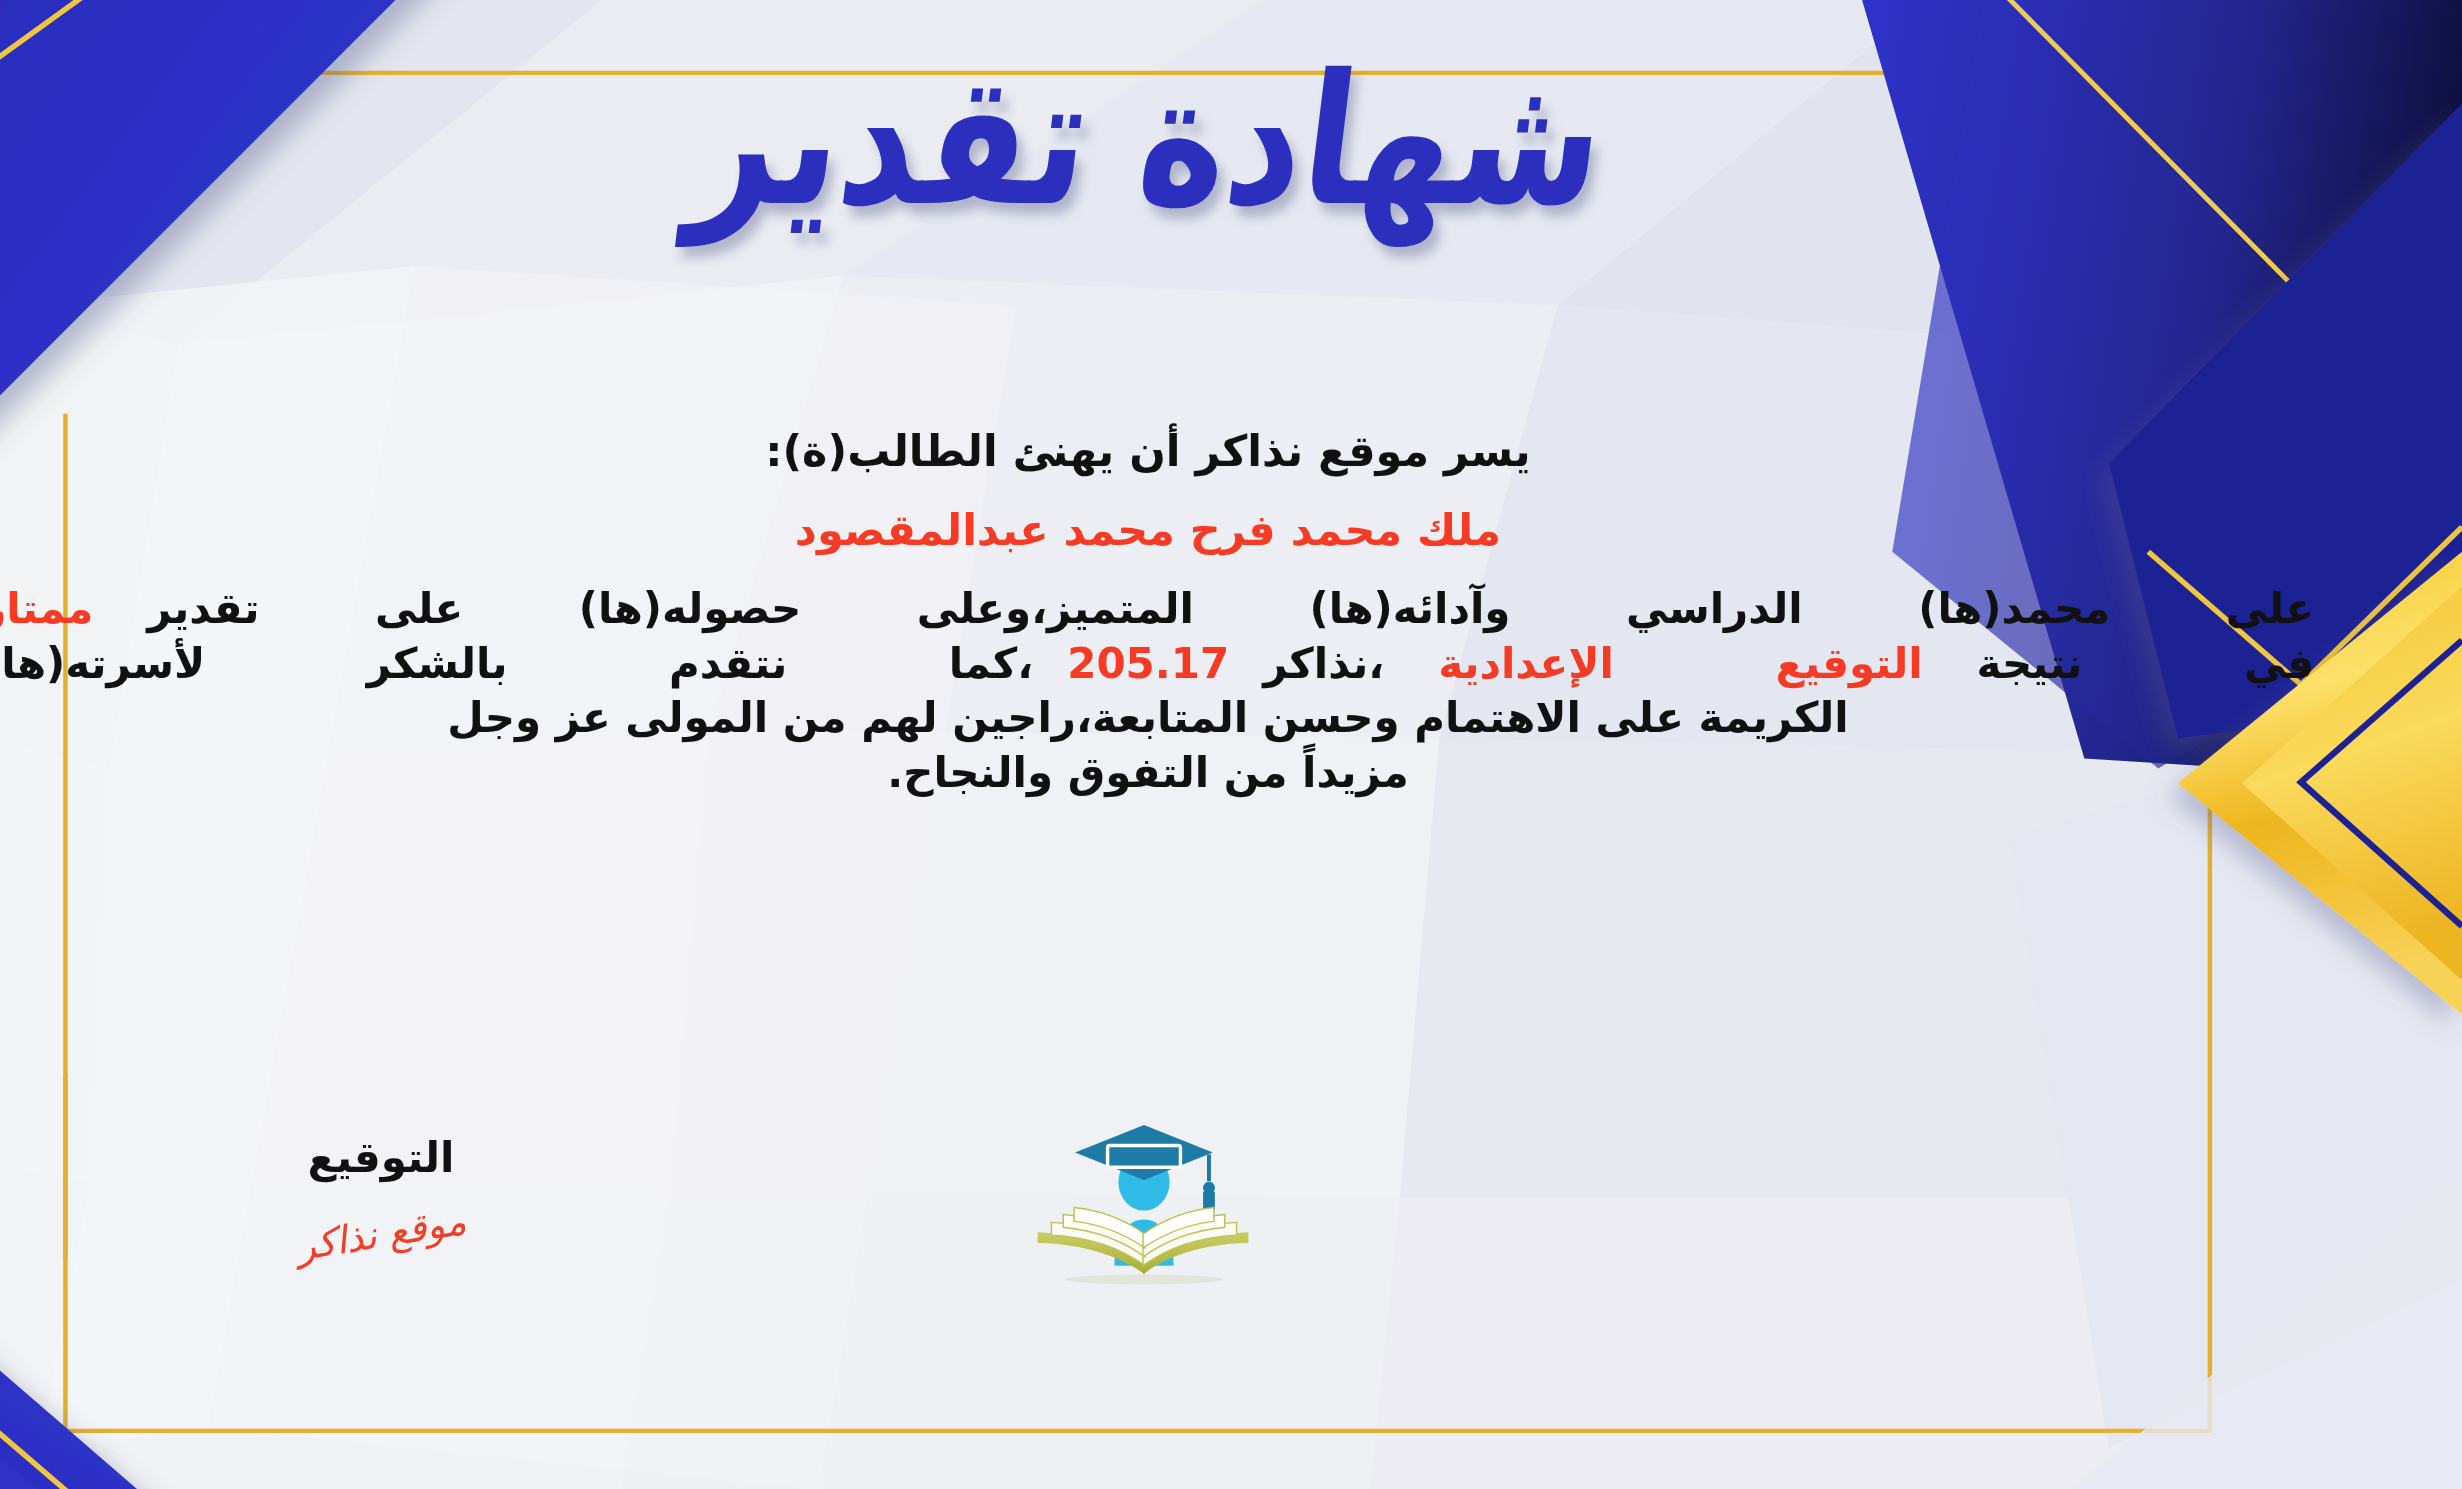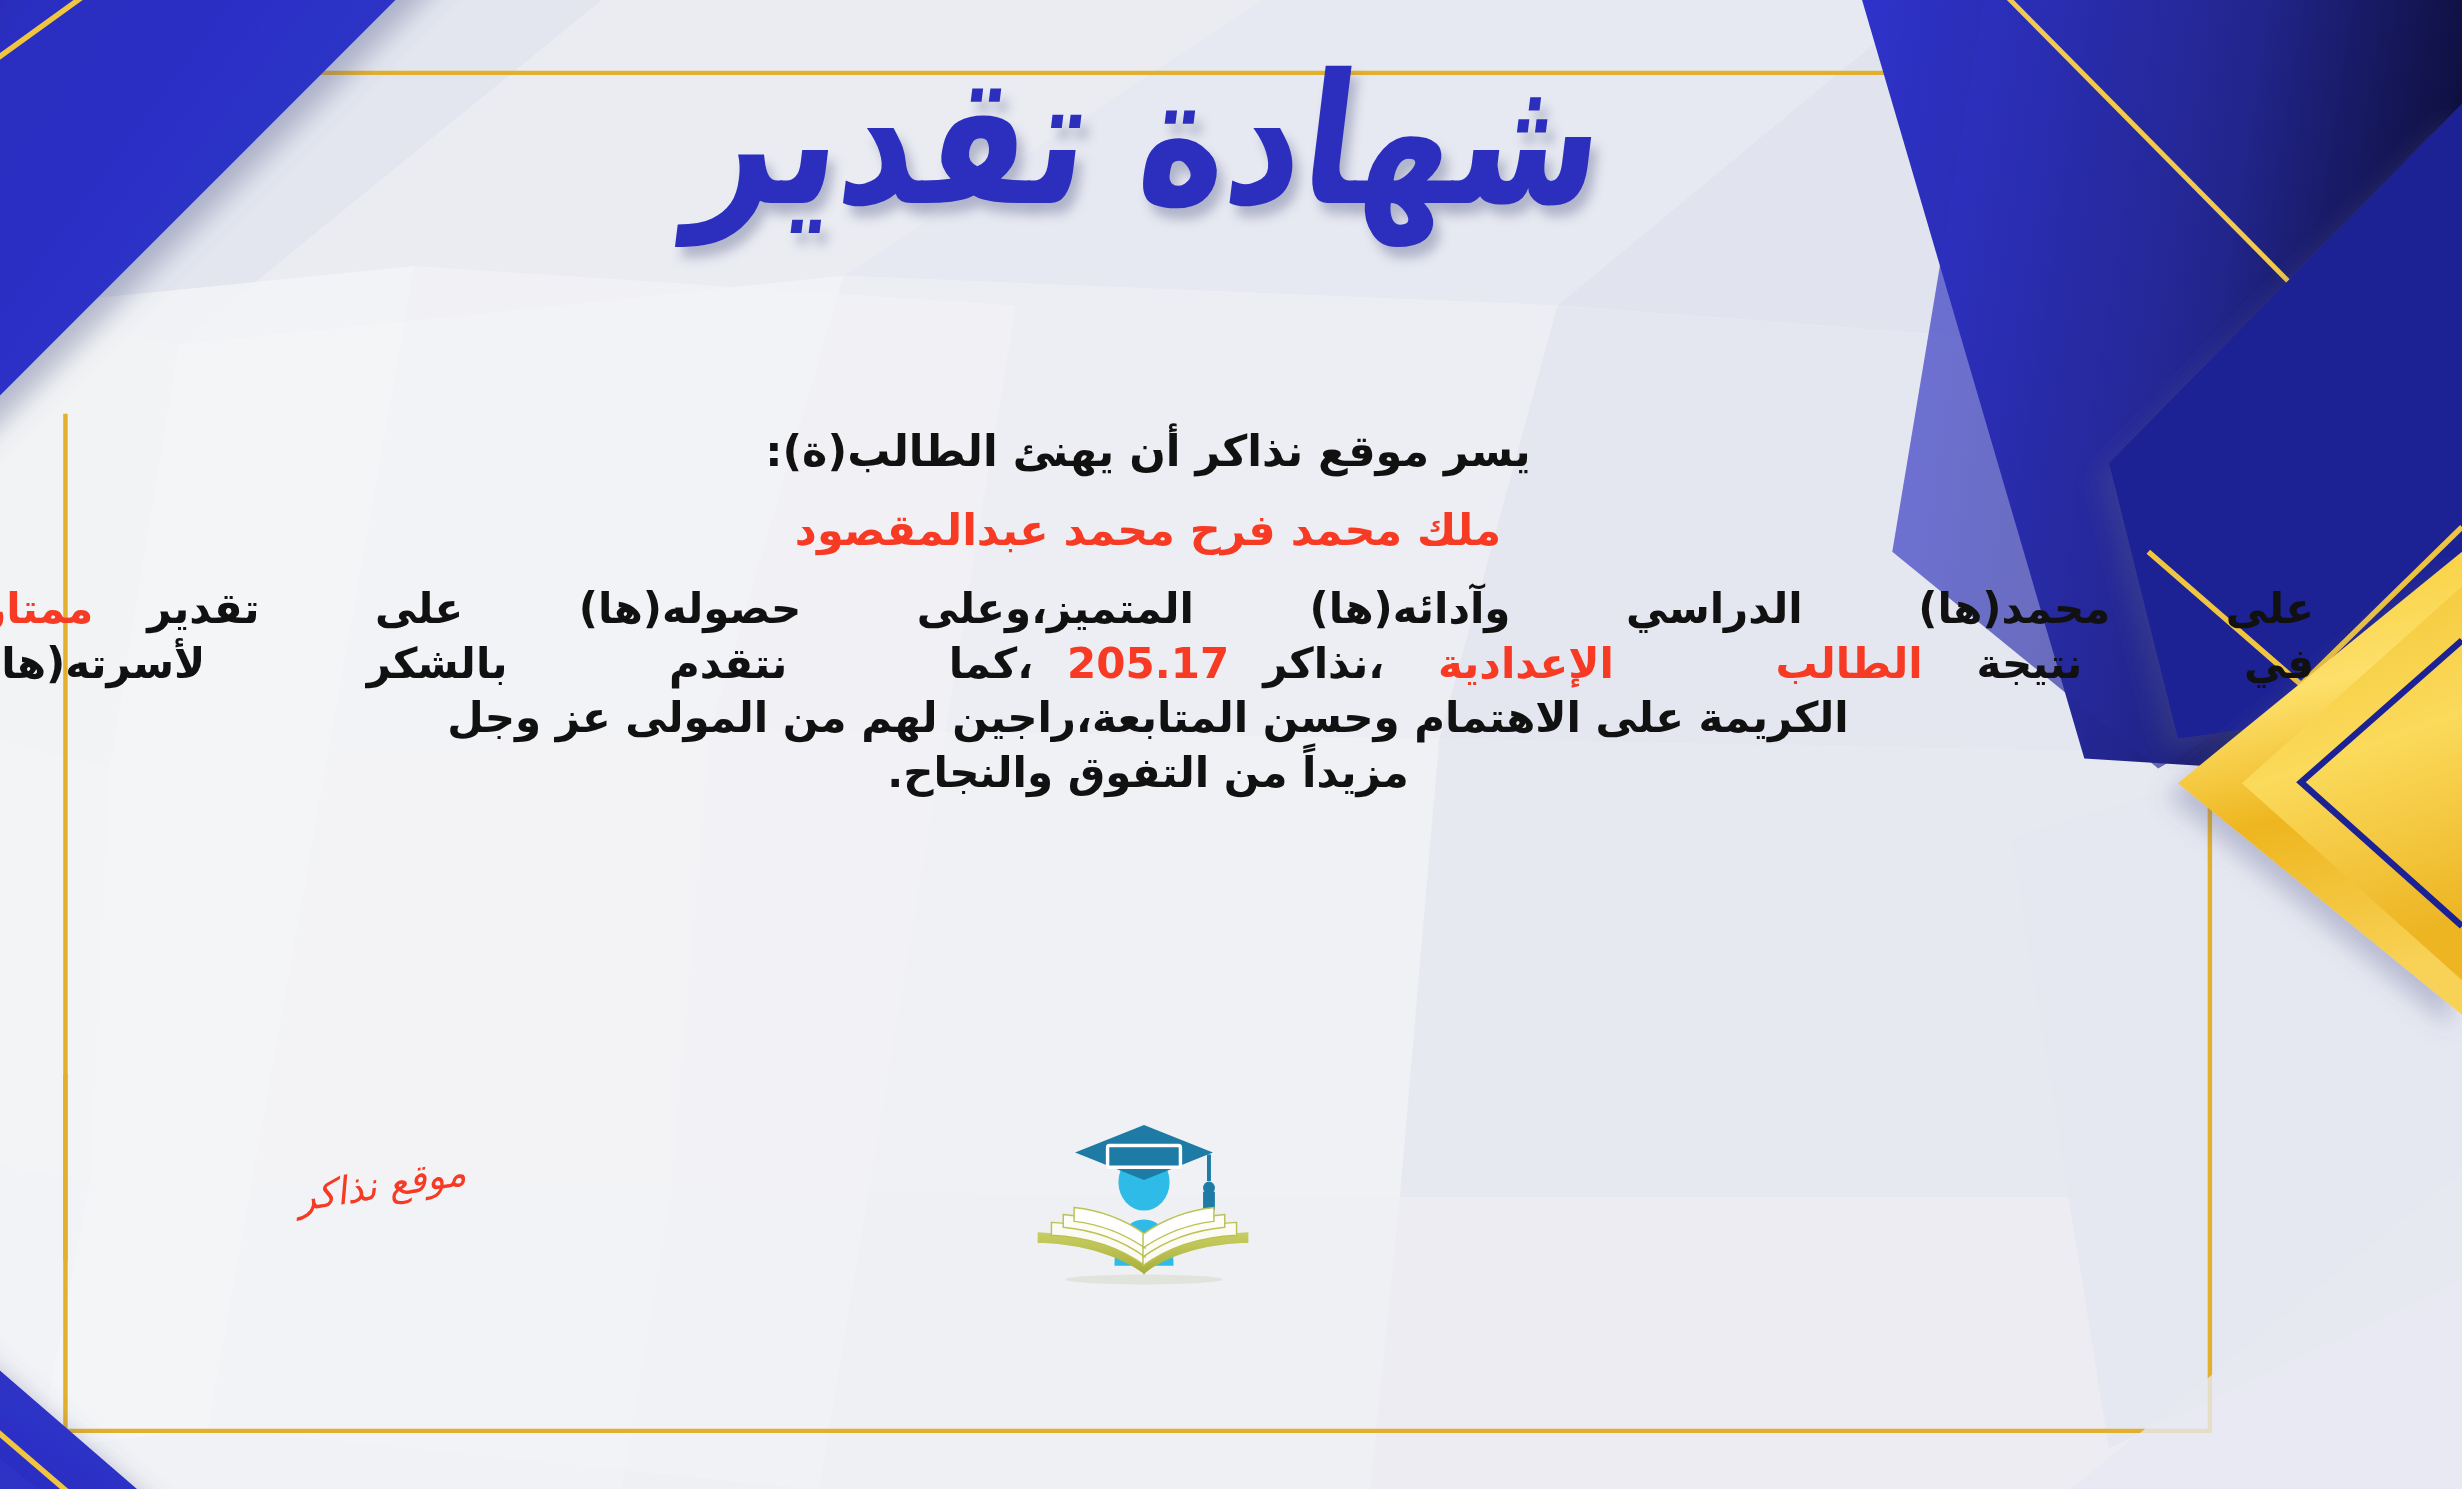--- a/index.html
+++ b/index.html
@@ -238,31 +238,32 @@
 
     <div class="line l-intro">يسر موقع نذاكر أن يهنئ الطالب(ة):</div>
 
     <div class="line l-name">ملك محمد فرح محمد عبدالمقصود</div>
 
     <div class="line l-p1">
       <span>على محمد(ها) الدراسي وآدائه(ها) المتميز،وعلى حصوله(ها) على تقدير</span><span class="gap-md"></span><span class="red">ممتاز</span>
     </div>
 
     <div class="line l-p2">
-      <span>في نتيجة</span><span class="gap-md"></span><span class="red">الطالب الإعدادية</span><span class="gap-md"></span><span>،نذاكر</span><span class="gap-sm"></span><span class="red">205.17</span><span class="gap-sm"></span><span>،كما نتقدم بالشكر لأسرته(ها)</span>
+      <span>في نتيجة</span><span class="gap-md"></span><span class="red">التوقيع الإعدادية</span><span class="gap-md"></span><span>،نذاكر</span><span class="gap-sm"></span><span class="red">205.17</span><span class="gap-sm"></span><span>،كما نتقدم بالشكر لأسرته(ها)</span>
     </div>
 
     <div class="line l-p3">الكريمة على الاهتمام وحسن المتابعة،راجين لهم من المولى عز وجل</div>
 
     <div class="line l-p4">مزيداً من التفوق والنجاح.</div>
   </div>
 
   <div class="footer">
 
     <div class="sig-area">
+      <div class="sig-label">التوقيع</div>
       <div class="sig-script">موقع نذاكر</div>
     </div>
 
     <div class="logo-area">
       <svg class="logo-mark" viewBox="0 0 520 390">
         <defs>
           <linearGradient id="pgOlive" x1="0" y1="0" x2="0" y2="1">
             <stop offset="0" stop-color="#c9ce63"></stop>
             <stop offset="1" stop-color="#a8ae38"></stop>
           </linearGradient>

